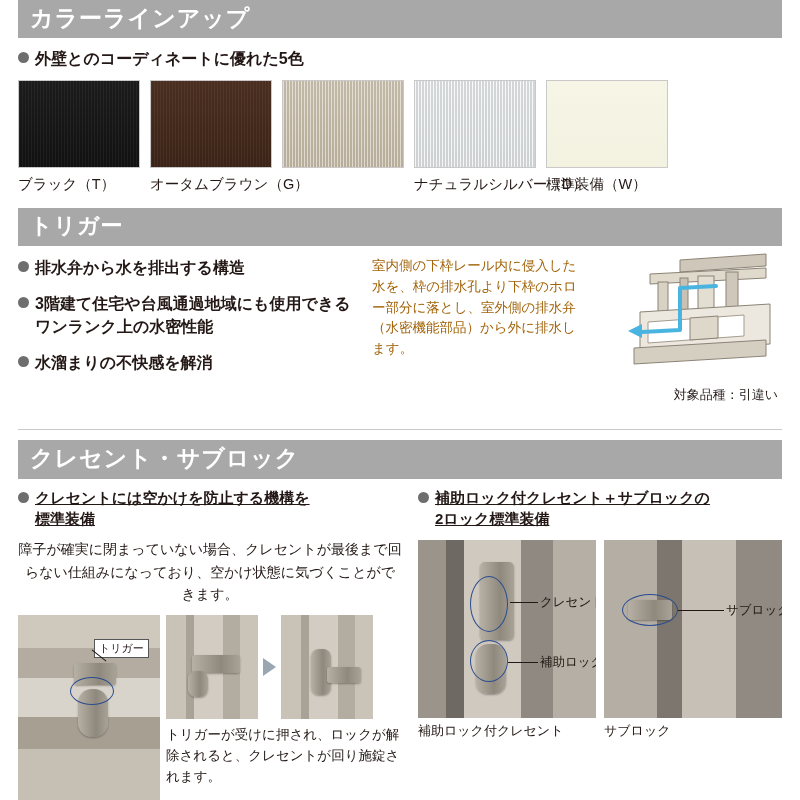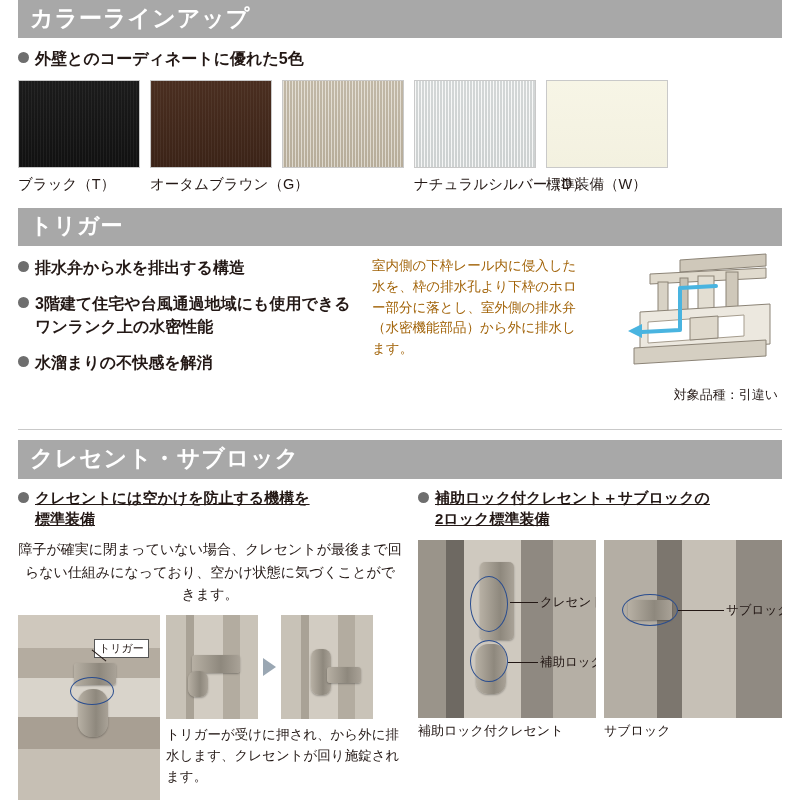--- a/index.html
+++ b/index.html
@@ -275,21 +275,21 @@
             <div class="photo ph-panel" style="width:92px; height:104px;">
               <div class="hw" style="left:26px; top:40px; width:48px; height:18px;"></div>
               <div class="hw" style="left:22px; top:56px; width:20px; height:26px; border-radius:8px;"></div>
             </div>
             <div class="arrow-tri"></div>
             <div class="photo ph-panel" style="width:92px; height:104px;">
               <div class="hw" style="left:30px; top:34px; width:20px; height:46px; border-radius:8px;"></div>
               <div class="hw" style="left:46px; top:52px; width:34px; height:16px;"></div>
             </div>
           </div>
-          <div class="small-note">トリガーが受けに押され、から外に排水します、クレセントが回り施錠されます。</div>
+          <div class="small-note">トリガーが受けに押され、ロックが解除されると、クレセントが回り施錠されます。</div>
         </div>
       </div>
 
       <div class="small-note" style="margin-top:8px;">障子が開いた状態ではトリガーが受けに押されないので、クレセントは回りません。</div>
     </div>
 
     <div class="cres-right">
       <div class="bullet sm">
         <span class="dot"></span>
         <span>

